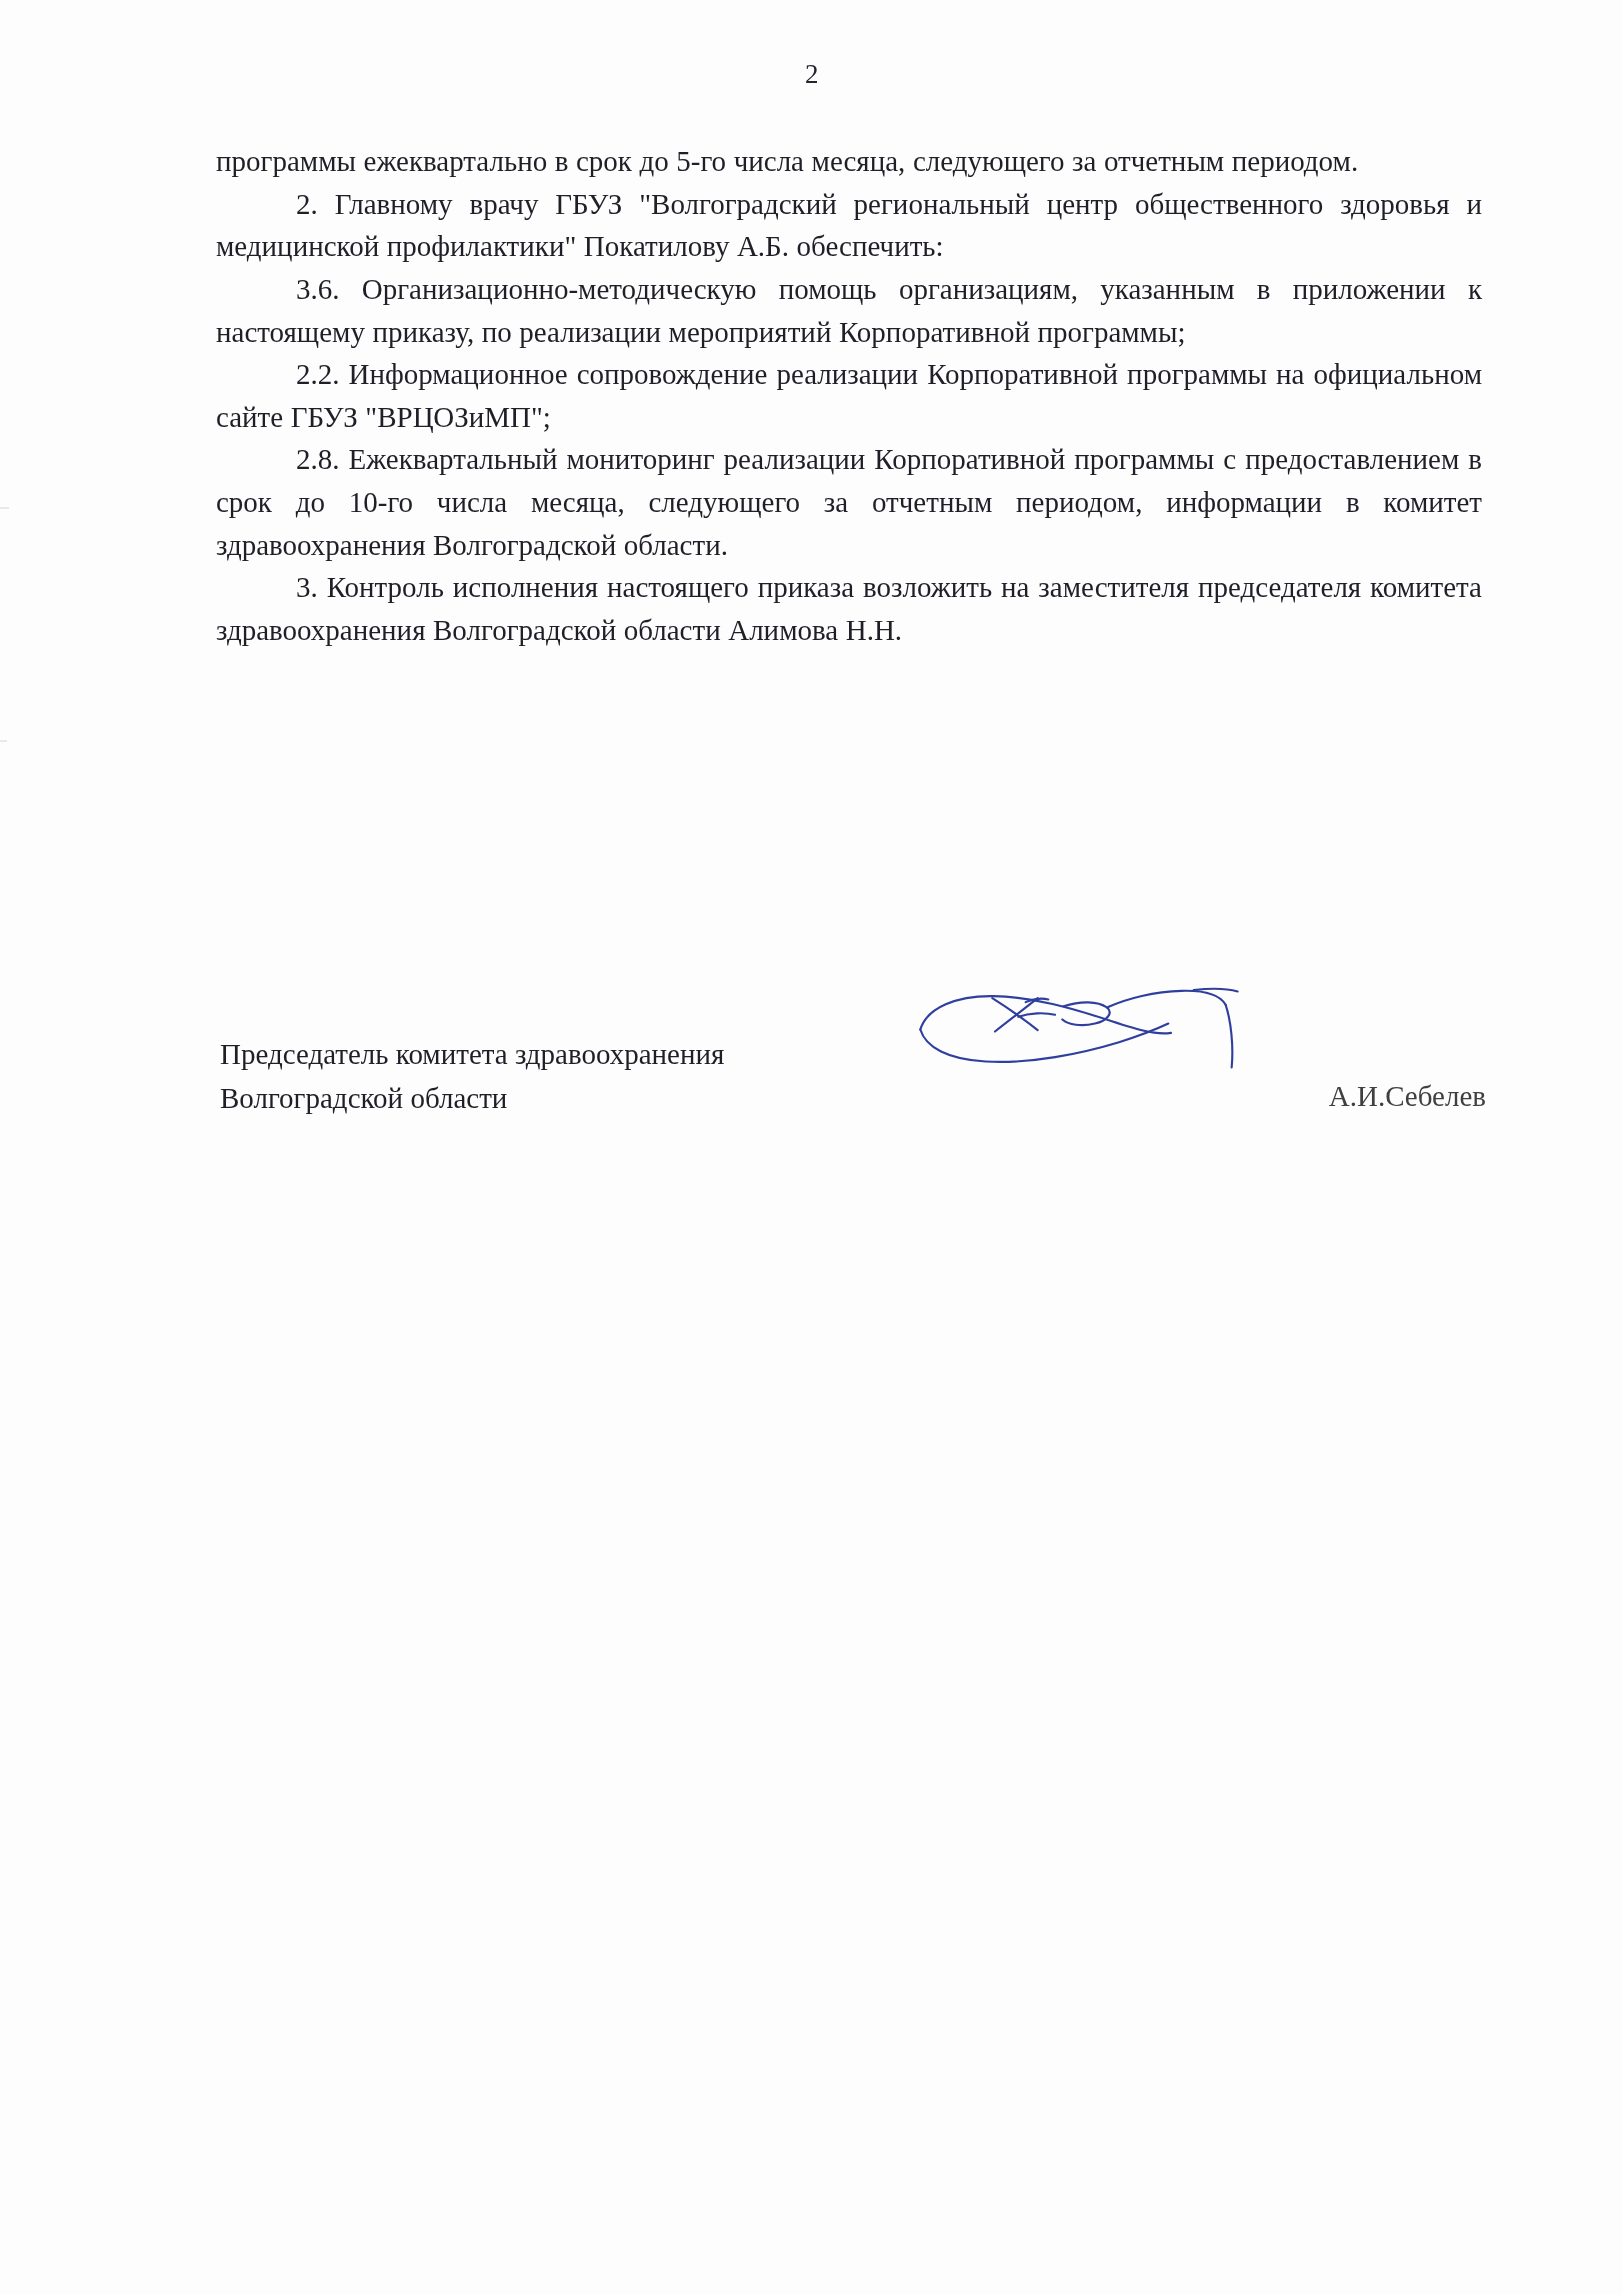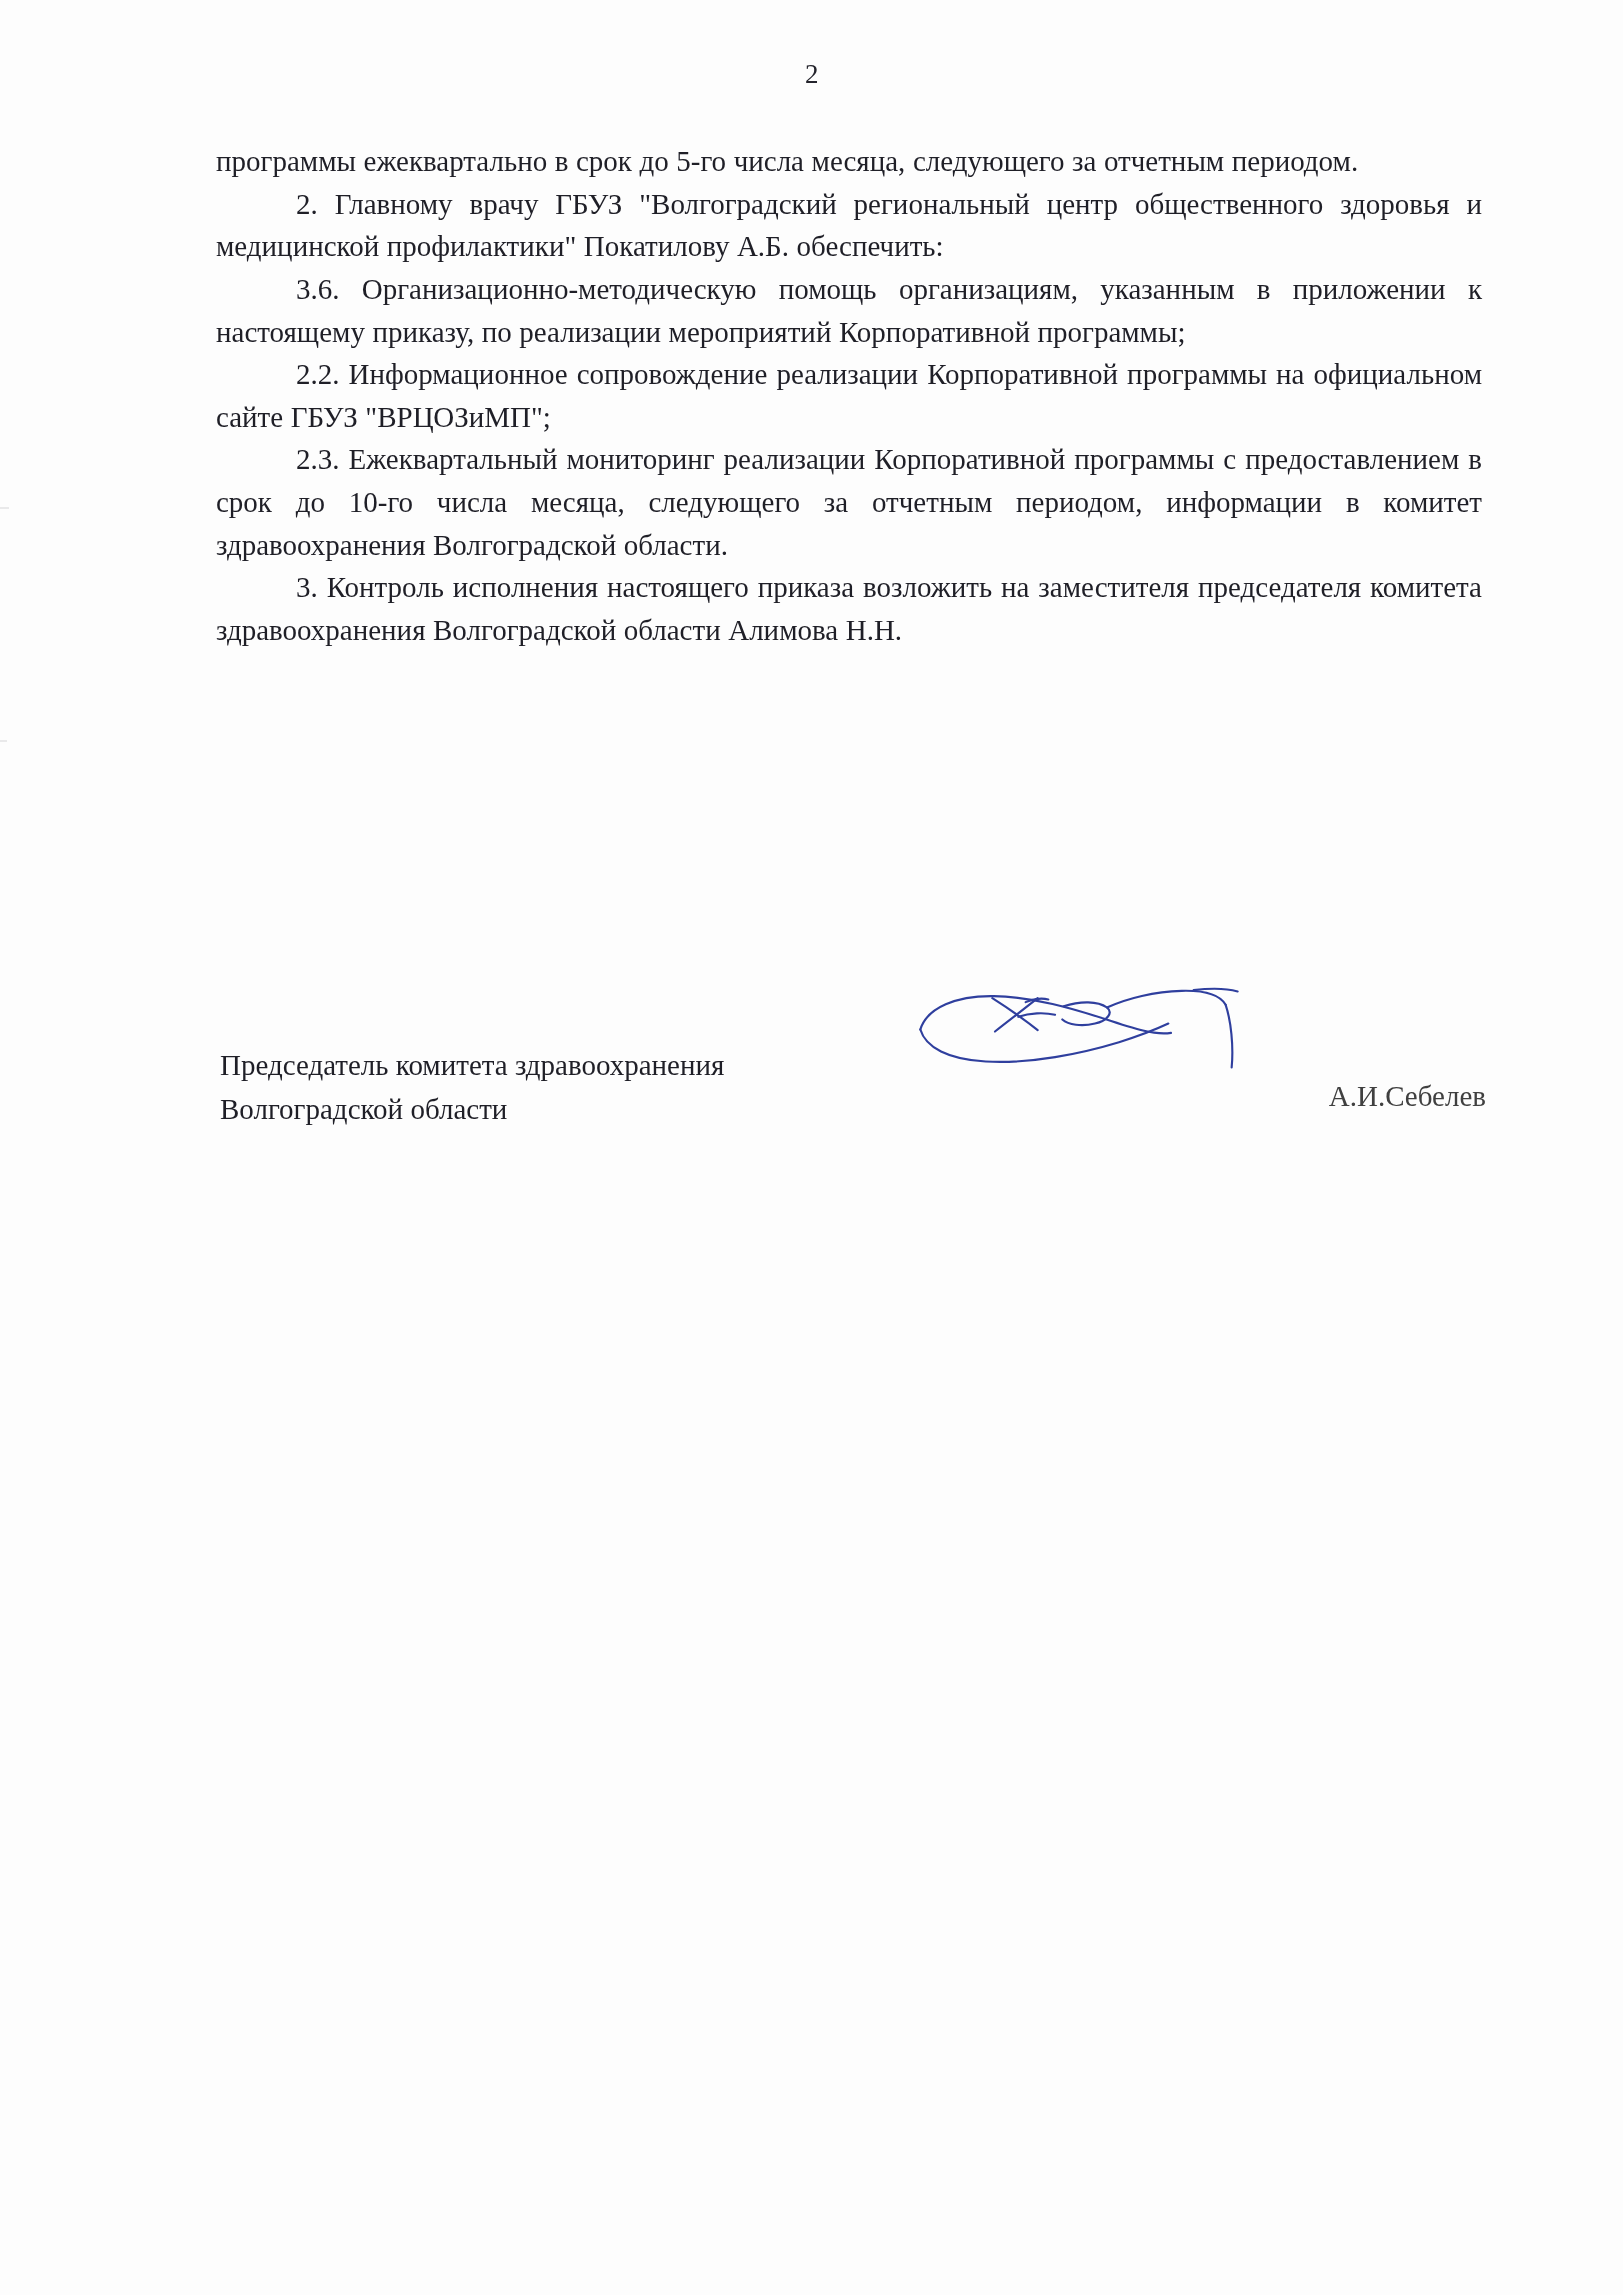--- a/index.html
+++ b/index.html
@@ -58,21 +58,20 @@
     height: 133px;
   }
   .sign-left {
     position: absolute;
     left: 0;
     top: 20px;
     width: 733px;
     font-size: 29px;
     line-height: 1.5;
     color: #1f1f27;
-    margin-top: 11px;
   }
   .sign-name {
     position: absolute;
     right: 0;
     top: 67px;
     font-size: 29px;
     color: #404040;
     white-space: nowrap;
   }
   .signature-scribble {
@@ -106,21 +105,21 @@
 
 <div class="page">
 
   <div class="page-number">2</div>
 
   <div class="doc-body">
     <p class="para">программы ежеквартально в срок до 5-го числа месяца, следующего за отчетным периодом.</p>
     <p class="para indent">2. Главному врачу ГБУЗ "Волгоградский региональный центр общественного здоровья и медицинской профилактики" Покатилову А.Б. обеспечить:</p>
     <p class="para indent">3.6. Организационно-методическую помощь организациям, указанным в приложении к настоящему приказу, по реализации мероприятий Корпоративной программы;</p>
     <p class="para indent">2.2. Информационное сопровождение реализации Корпоративной программы на официальном сайте ГБУЗ "ВРЦОЗиМП";</p>
-    <p class="para indent">2.3. Ежеквартальный мониторинг реализации Корпоративной программы с предоставлением в срок до 10-го числа месяца, следующего за отчетным периодом, информации в комитет здравоохранения Волгоградской области.</p>
+    <p class="para indent">2.8. Ежеквартальный мониторинг реализации Корпоративной программы с предоставлением в срок до 10-го числа месяца, следующего за отчетным периодом, информации в комитет здравоохранения Волгоградской области.</p>
     <p class="para indent">3. Контроль исполнения настоящего приказа возложить на заместителя председателя комитета здравоохранения Волгоградской области Алимова Н.Н.</p>
   </div>
 
   <div class="signature-block">
     <div class="sign-left">
       <div>Председатель комитета здравоохранения</div>
       <div>Волгоградской области</div>
     </div>
 
     <div class="signature-scribble">

